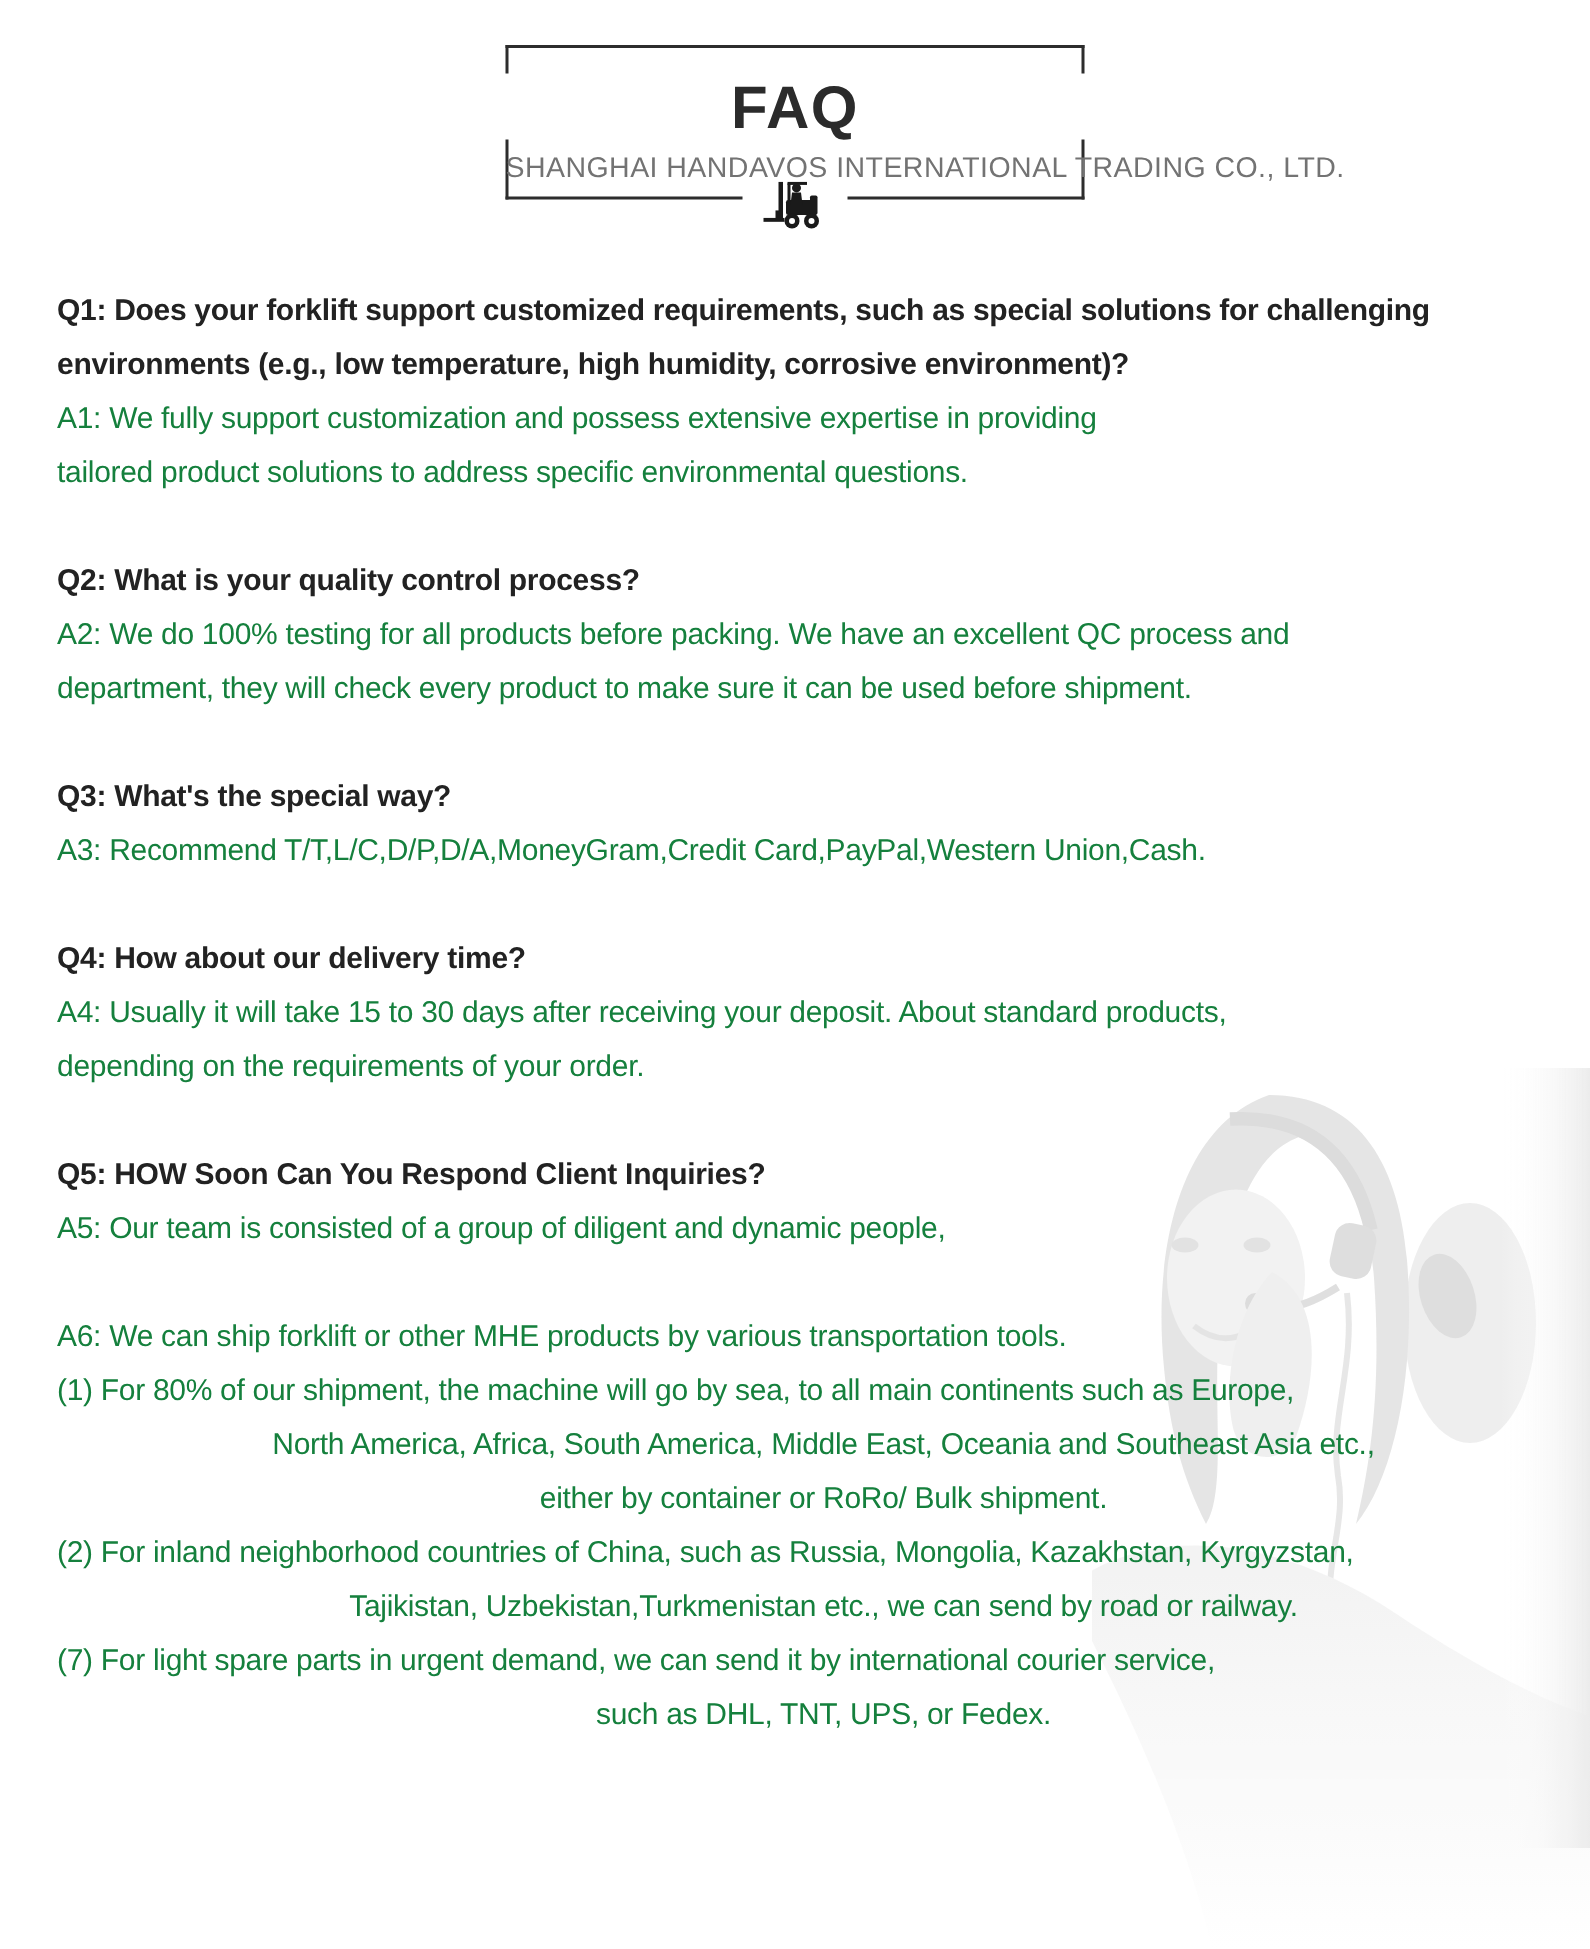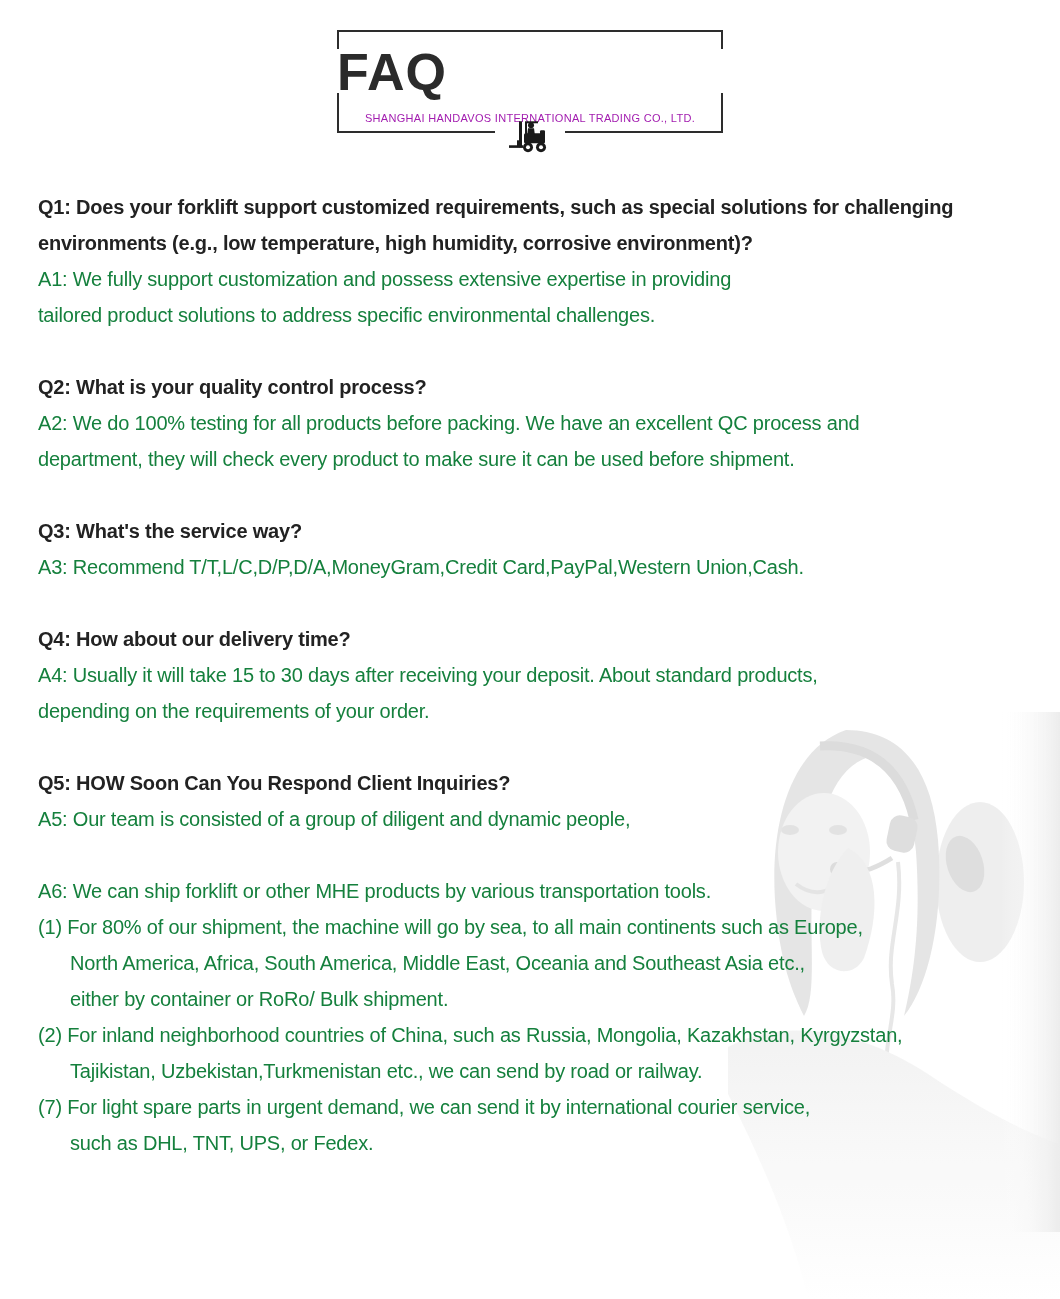--- a/index.html
+++ b/index.html
@@ -14,40 +14,40 @@
   .header-box { position:absolute; left:337px; top:30px; width:386px; height:103px; z-index:2; }
   .fr { position:absolute; background:#2d2d2d; }
   .fr-top        { left:0; top:0; width:386px; height:2px; }
   .fr-left-top   { left:0; top:0; width:2px; height:19px; }
   .fr-right-top  { right:0; top:0; width:2px; height:19px; }
   .fr-left-bot   { left:0; bottom:0; width:2px; height:40px; }
   .fr-right-bot  { right:0; bottom:0; width:2px; height:40px; }
   .fr-bot-left   { left:0; bottom:0; width:158px; height:2px; }
   .fr-bot-right  { right:0; bottom:0; width:158px; height:2px; }
   .faq-title {
-    margin:0; padding-top:21px; text-align:left;
-    font-size:52px; line-height:42px; font-weight:700; letter-spacing:1px; color:#2b2b2b;
+    margin:0; padding-top:21px; text-align:center;
+    font-size:40px; line-height:42px; font-weight:700; letter-spacing:1px; color:#2b2b2b;
   }
   .company-name {
     position:absolute; left:0; bottom:9px; width:100%; text-align:center;
-    font-size:11px; letter-spacing:0.3px; color:#a21caf; white-space:nowrap;
+    font-size:19px; letter-spacing:0.3px; color:#737373; white-space:nowrap;
   }
   .forklift {
     position:absolute; left:50%; bottom:0; transform:translate(-50%,56%);
   }
   
   .faq-list { position:absolute; left:38px; top:189px; width:990px; z-index:1; }
   .faq-block { margin:0 0 36px 0; }
   .line {
     height:36px; line-height:36px; font-size:20px; letter-spacing:-0.2px;
     white-space:nowrap;
   }
   .line.q { font-weight:700; color:#222222; }
   .line.a { font-weight:400; color:#15803d; }
-  .line.indent { padding-left:32px; }
+  .line.indent { padding-left:32px;text-align:center; }
 </style>
 </head>
 <body>
 
 <div class="page">
 
   <svg class="watermark" width="332" height="587" viewBox="0 0 332 587" opacity="0.85">
     <defs>
       <linearGradient id="fadeR" x1="0" y1="0" x2="1" y2="0">
         <stop offset="0" stop-color="#ffffff" stop-opacity="0"></stop>
@@ -113,29 +113,29 @@
       <circle cx="21" cy="31" r="2" fill="#ffffff"></circle>
       <circle cx="34" cy="31" r="2" fill="#ffffff"></circle>
     </svg>
   </div>
 
   <div class="faq-list">
       <div class="faq-block">
         <div class="line q">Q1: Does your forklift support customized requirements, such as special solutions for challenging</div>
         <div class="line q">environments (e.g., low temperature, high humidity, corrosive environment)?</div>
         <div class="line a">A1: We fully support customization and possess extensive expertise in providing</div>
-        <div class="line a">tailored product solutions to address specific environmental challenges.</div>
+        <div class="line a">tailored product solutions to address specific environmental questions.</div>
       </div>
       <div class="faq-block">
         <div class="line q">Q2: What is your quality control process?</div>
         <div class="line a">A2: We do 100% testing for all products before packing. We have an excellent QC process and</div>
         <div class="line a">department, they will check every product to make sure it can be used before shipment.</div>
       </div>
       <div class="faq-block">
-        <div class="line q">Q3: What's the service way?</div>
+        <div class="line q">Q3: What's the special way?</div>
         <div class="line a">A3: Recommend T/T,L/C,D/P,D/A,MoneyGram,Credit Card,PayPal,Western Union,Cash.</div>
       </div>
       <div class="faq-block">
         <div class="line q">Q4: How about our delivery time?</div>
         <div class="line a">A4: Usually it will take 15 to 30 days after receiving your deposit. About standard products,</div>
         <div class="line a">depending on the requirements of your order.</div>
       </div>
       <div class="faq-block">
         <div class="line q">Q5: HOW Soon Can You Respond Client Inquiries?</div>
         <div class="line a">A5: Our team is consisted of a group of diligent and dynamic people,</div>

